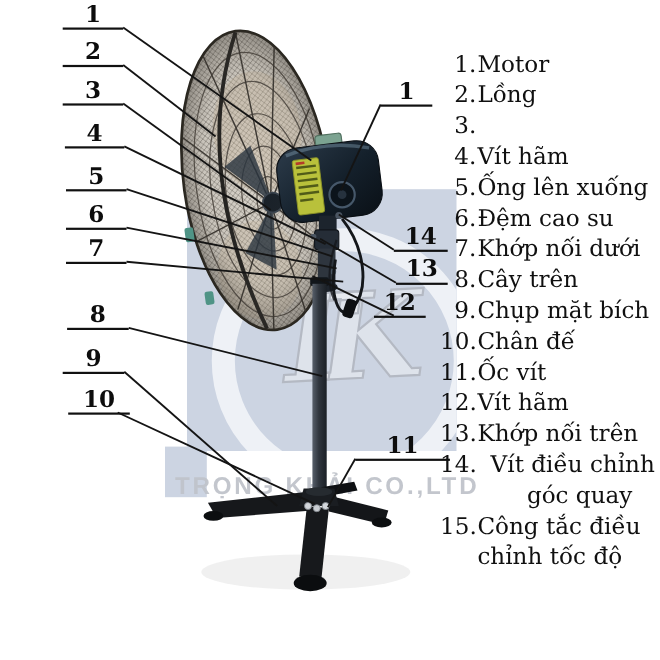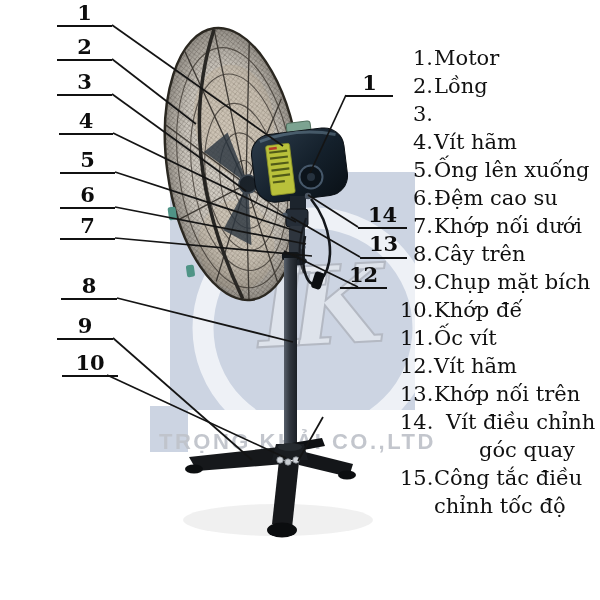--- a/index.html
+++ b/index.html
@@ -203,20 +203,23 @@
       </div>
       <div class="callout" style="left: 61px; top: 272px; width: 56px;">
         <span>8</span>
       </div>
       <div class="callout" style="left: 57px; top: 312px; width: 56px;">
         <span>9</span>
       </div>
       <div class="callout" style="left: 62px; top: 349px; width: 56px;">
         <span>10</span>
       </div>
+      <div class="callout" style="left: 323px; top: 391px; width: 86px;">
+        <span>11</span>
+      </div>
       <div class="callout" style="left: 340px; top: 261px; width: 47px;">
         <span>12</span>
       </div>
       <div class="callout" style="left: 360px; top: 231px; width: 47px; align-items: center;">
         <span>13</span>
       </div>
       <div class="callout" style="left: 358px; top: 201px; width: 49px;">
         <span>14</span>
       </div>
       <div class="callout" style="left: 346px; top: 69px; width: 47px;">
@@ -255,21 +258,21 @@
       <div class="legend-row">
         <span class="legend-num">8.</span>
         <span class="legend-label">Cây trên</span>
       </div>
       <div class="legend-row">
         <span class="legend-num">9.</span>
         <span class="legend-label">Chụp mặt bích</span>
       </div>
       <div class="legend-row">
         <span class="legend-num">10.</span>
-        <span class="legend-label">Khớp đế</span>
+        <span class="legend-label">Chân đế</span>
       </div>
       <div class="legend-row">
         <span class="legend-num">11.</span>
         <span class="legend-label">Ốc vít</span>
       </div>
       <div class="legend-row">
         <span class="legend-num">12.</span>
         <span class="legend-label">Vít hãm</span>
       </div>
       <div class="legend-row">

